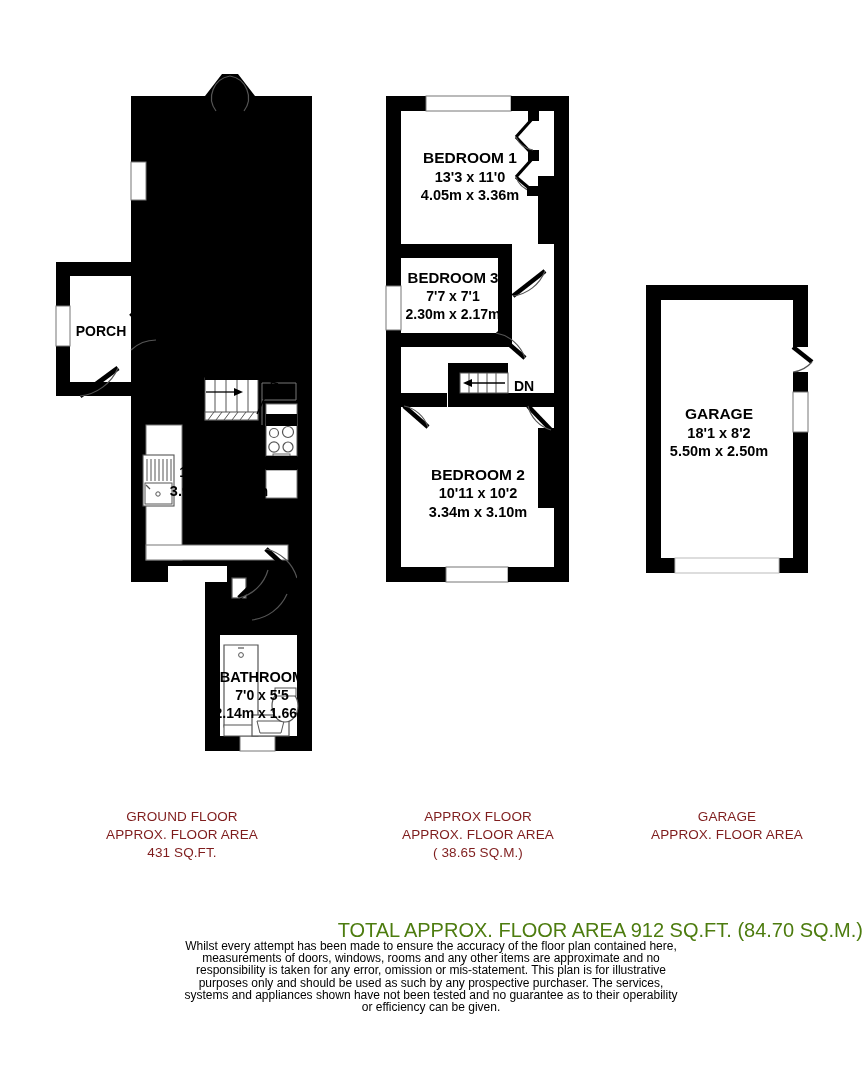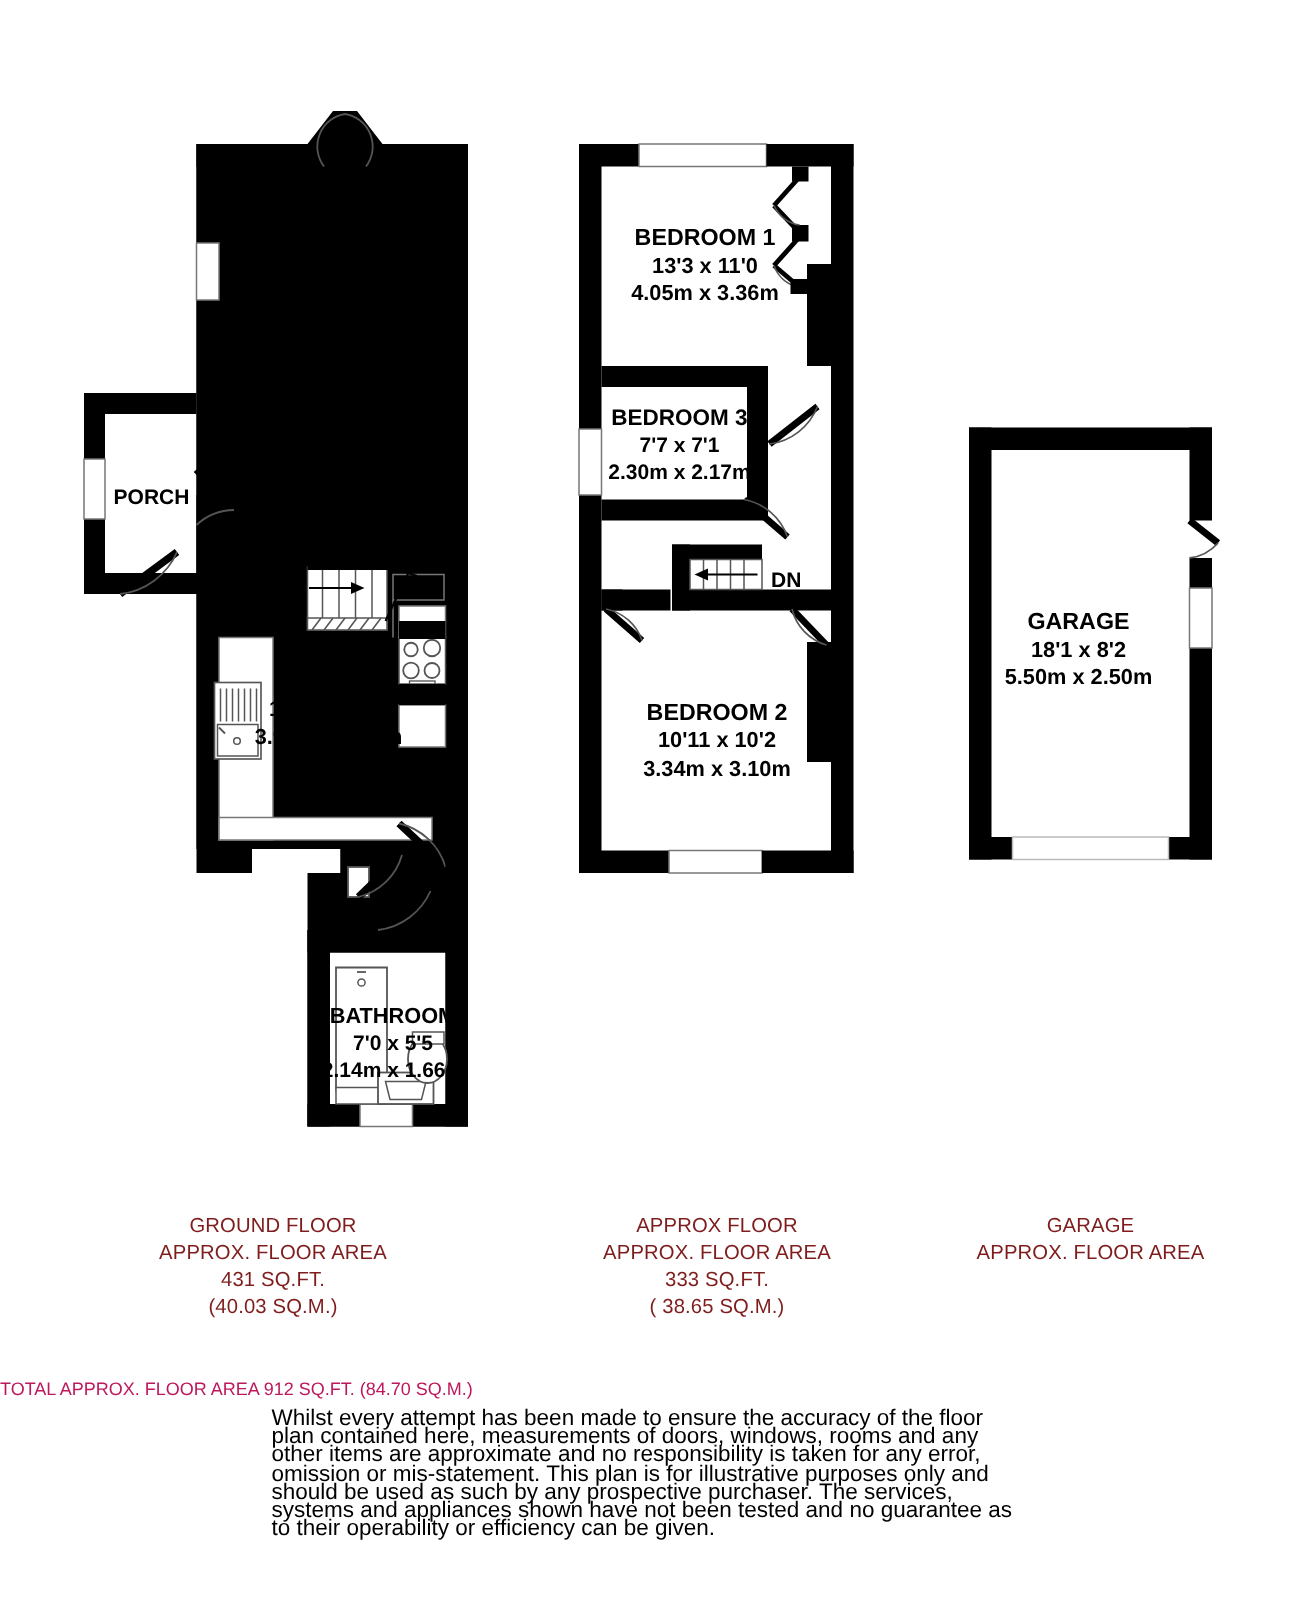--- a/index.html
+++ b/index.html
@@ -36,32 +36,33 @@
 
   #ground-area-block { left: 62px;  top: 808px; width: 240px; }
   #first-area-block  { left: 358px; top: 808px; width: 240px; }
   #garage-area-block { left: 596px; top: 808px; width: 262px; }
 
   #total-area {
     position: absolute;
     left: 0;
     top: 919px;
     width: 863px;
-    text-align: left;
-    font-size: 12px;
+    text-align: right;
+    font-size: 20px;
     font-family: "Liberation Sans", sans-serif;
-    color: #be185d;
+    color: #4d7c0f;
     white-space: nowrap;
   }
   #disclaimer {
     position: absolute;
     left: 181px;
     top: 940px;
     width: 500px;
-    font-size: 15px;
+    text-align: center;
+    font-size: 12px;
     line-height: 12.2px;
     font-family: "Liberation Sans", sans-serif;
     color: #000;
   }
   #disclaimer .credit {
     display: block;
     margin-top: 0px;
   }
 </style>
 </head>
@@ -420,27 +421,25 @@
       <text x="719" y="438" text-anchor="middle" font-family="Liberation Sans, sans-serif" font-size="14.5" font-weight="bold" fill="#000">18'1 x 8'2</text>
       <text x="719" y="456" text-anchor="middle" font-family="Liberation Sans, sans-serif" font-size="14.5" font-weight="bold" fill="#000">5.50m x 2.50m</text>
     </g>
   </g>
 </svg>
 
 <div class="floor-label-block" id="ground-area-block">
   <div>GROUND FLOOR</div>
   <div>APPROX. FLOOR AREA</div>
   <div>431 SQ.FT.</div>
-  <div>(40.03 SQ.M.)</div>
 </div>
 
 <div class="floor-label-block" id="first-area-block">
   <div>APPROX FLOOR</div>
   <div>APPROX. FLOOR AREA</div>
-  <div>333 SQ.FT.</div>
   <div>( 38.65 SQ.M.)</div>
 </div>
 
 <div class="floor-label-block" id="garage-area-block">
   <div>GARAGE</div>
   <div>APPROX. FLOOR AREA</div>
 </div>
 
 <div id="total-area">TOTAL APPROX. FLOOR AREA 912 SQ.FT. (84.70 SQ.M.)</div>
 

